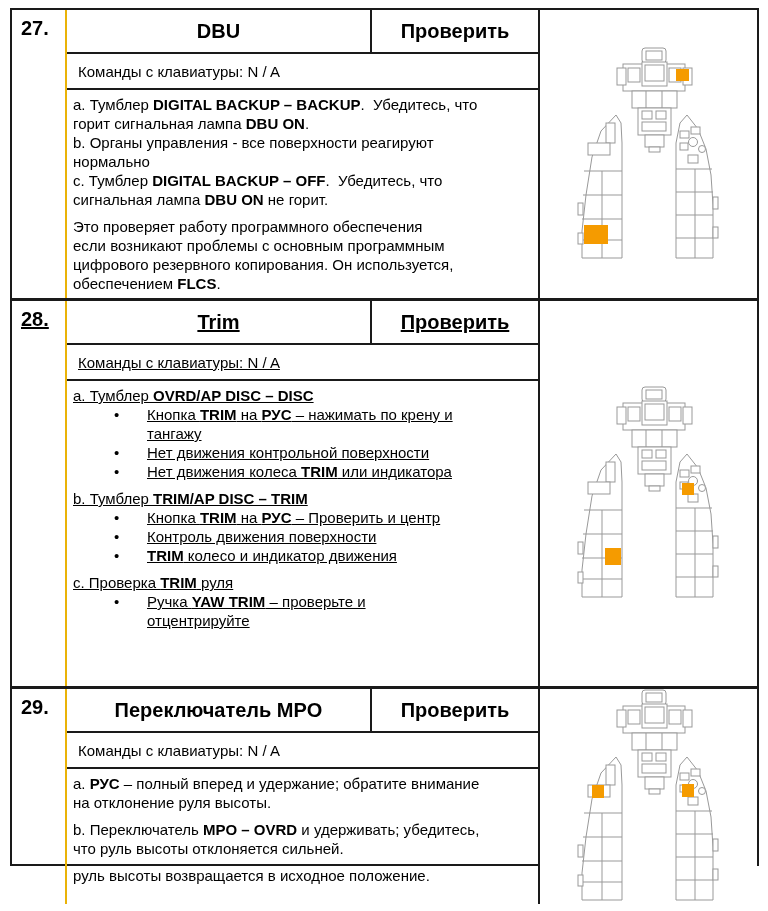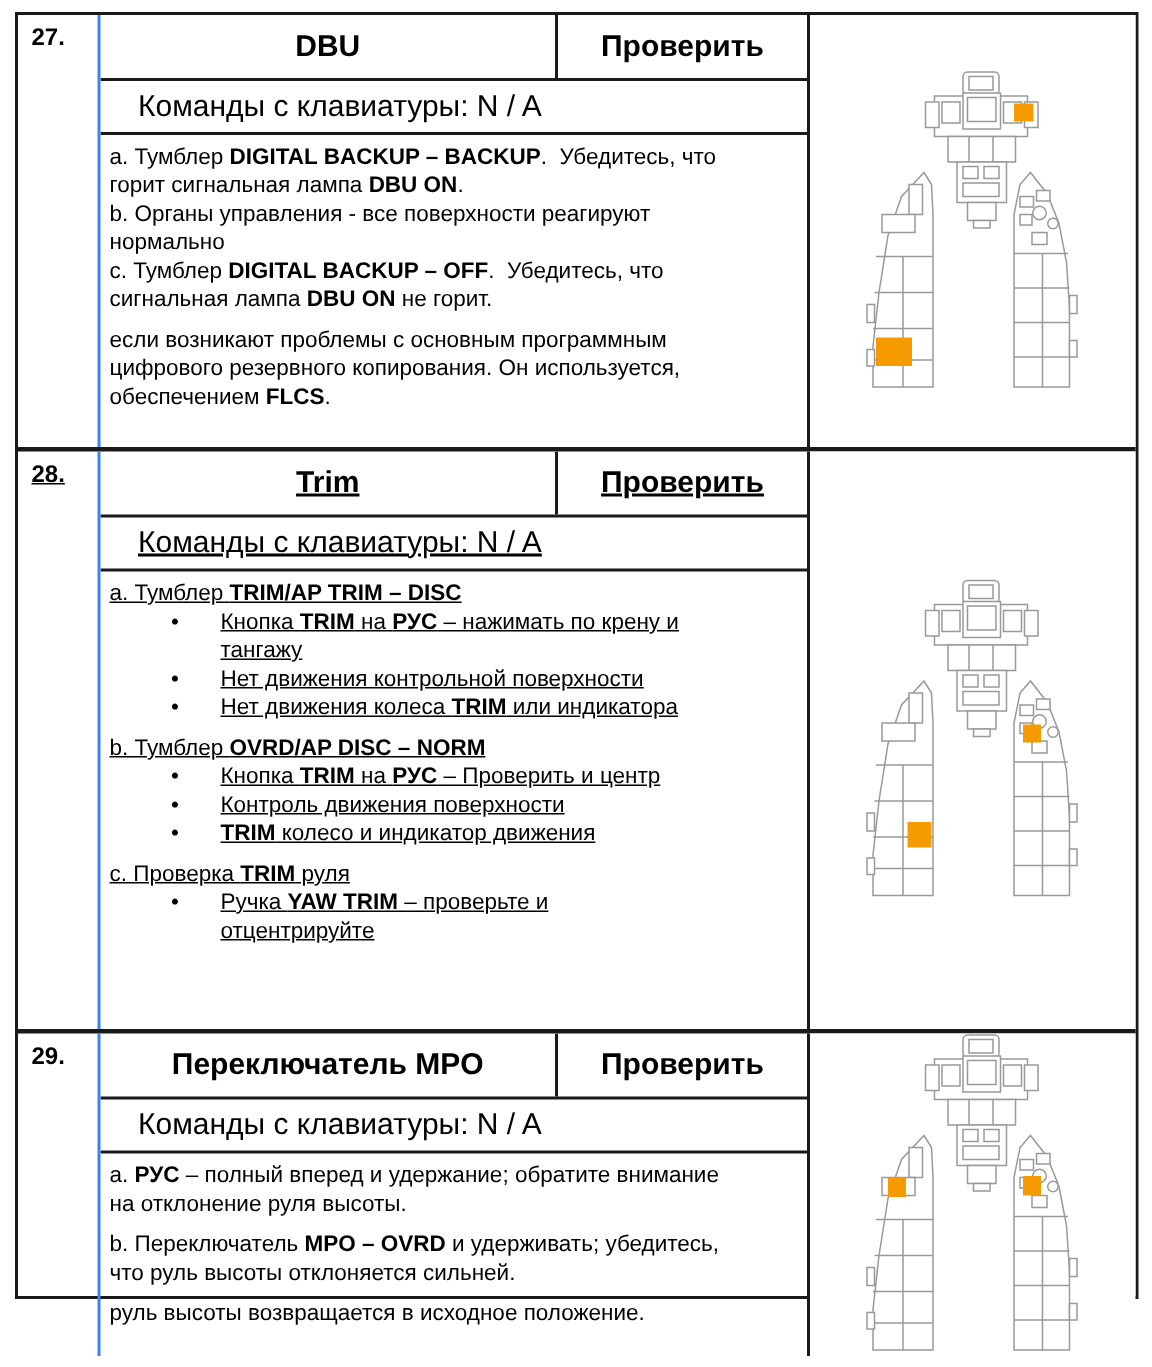--- a/index.html
+++ b/index.html
@@ -11,36 +11,36 @@
   .table {
     position:absolute; left:10px; top:8px; width:749px;
     border:2px solid #1a1a1a;
   }
   .row { display:grid; grid-template-columns:55px 473px 217px; }
   .row + .row { border-top:3px solid #1a1a1a; }
   .row.r0 { height:288px; }
   .row.r1 { height:388px;text-decoration:underline; }
   .row.r2 { height:178px; }
   .cell-num {
-    border-right:2px solid #3b82f6;
-    font-weight:bold; font-size:16px; padding:7px 12px 0 9px;
+    border-right:2px solid #eab308;
+    font-weight:bold; font-size:20px; padding:7px 12px 0 9px;
   }
   .content { border-right:2px solid #1a1a1a; display:flex; flex-direction:column; overflow:hidden; }
   .hdr {
     display:grid; grid-template-columns:305px 1fr; height:44px; flex:0 0 auto;
     border-bottom:2px solid #1a1a1a;
   }
   .hdr .title, .hdr .action {
     display:flex; align-items:center; justify-content:center;
     font-weight:bold; font-size:20px;
   }
   .hdr .title { border-right:2px solid #1a1a1a; }
   .kbd {
     height:36px; flex:0 0 auto; border-bottom:2px solid #1a1a1a;
-    display:flex; align-items:center; padding-left:25px; font-size:20px;
+    display:flex; align-items:center; padding-left:11px; font-size:15px;
   }
   .body {
     flex:1 1 auto; overflow:hidden;
     padding:5px 4px 4px 6px; font-size:15px; line-height:19px;
   }
   .p.gap, .b.gap { margin-top:8px; }
   .b { position:relative; padding-left:74px; }
   .b .dot { position:absolute; left:41px; top:0; }
   .imgcell { display:flex; align-items:center; justify-content:center; background:#fff; }
   b { font-weight:bold; }
@@ -60,20 +60,21 @@
       <div class="body">
           <div class="p">
             <div>a. Тумблер <b>DIGITAL BACKUP – BACKUP</b>.&nbsp; Убедитесь, что</div>
             <div>горит сигнальная лампа <b>DBU ON</b>.</div>
             <div>b. Органы управления - все поверхности реагируют</div>
             <div>нормально</div>
             <div>c. Тумблер <b>DIGITAL BACKUP – OFF</b>.&nbsp; Убедитесь, что</div>
             <div>сигнальная лампа <b>DBU ON</b> не горит.</div>
           </div>
           <div class="p gap">
+            <div>Это проверяет работу программного обеспечения</div>
             <div>если возникают проблемы с основным программным</div>
             <div>цифрового резервного копирования. Он используется,</div>
             <div>обеспечением <b>FLCS</b>.</div>
           </div>
         </div>
     </div>
     <div class="imgcell">
       <svg width="145" height="215" viewBox="0 0 145 215">
 <g fill="#ffffff" stroke="#999999" stroke-width="1">
   <rect x="66" y="1" width="24" height="15" rx="3"></rect>
@@ -127,37 +128,37 @@
     <div class="row r1">
     <div class="cell-num">28.</div>
     <div class="content">
       <div class="hdr">
         <div class="title">Trim</div>
         <div class="action">Проверить</div>
       </div>
       <div class="kbd">Команды с клавиатуры: N / A</div>
       <div class="body">
           <div class="p">
-            <div>a. Тумблер <b>TRIM/AP TRIM – DISC</b></div>
+            <div>a. Тумблер <b>OVRD/AP DISC – DISC</b></div>
           </div>
           <div class="b">
             <span class="dot">•</span>
             <div class="bl">Кнопка <b>TRIM</b> на <b>РУС</b> – нажимать по крену и</div>
             <div class="bl">тангажу</div>
           </div>
           <div class="b">
             <span class="dot">•</span>
             <div class="bl">Нет движения контрольной поверхности</div>
           </div>
           <div class="b">
             <span class="dot">•</span>
             <div class="bl">Нет движения колеса <b>TRIM</b> или индикатора</div>
           </div>
           <div class="p gap">
-            <div>b. Тумблер <b>OVRD/AP DISC – NORM</b></div>
+            <div>b. Тумблер <b>TRIM/AP DISC – TRIM</b></div>
           </div>
           <div class="b">
             <span class="dot">•</span>
             <div class="bl">Кнопка <b>TRIM</b> на <b>РУС</b> – Проверить и центр</div>
           </div>
           <div class="b">
             <span class="dot">•</span>
             <div class="bl">Контроль движения поверхности</div>
           </div>
           <div class="b">

